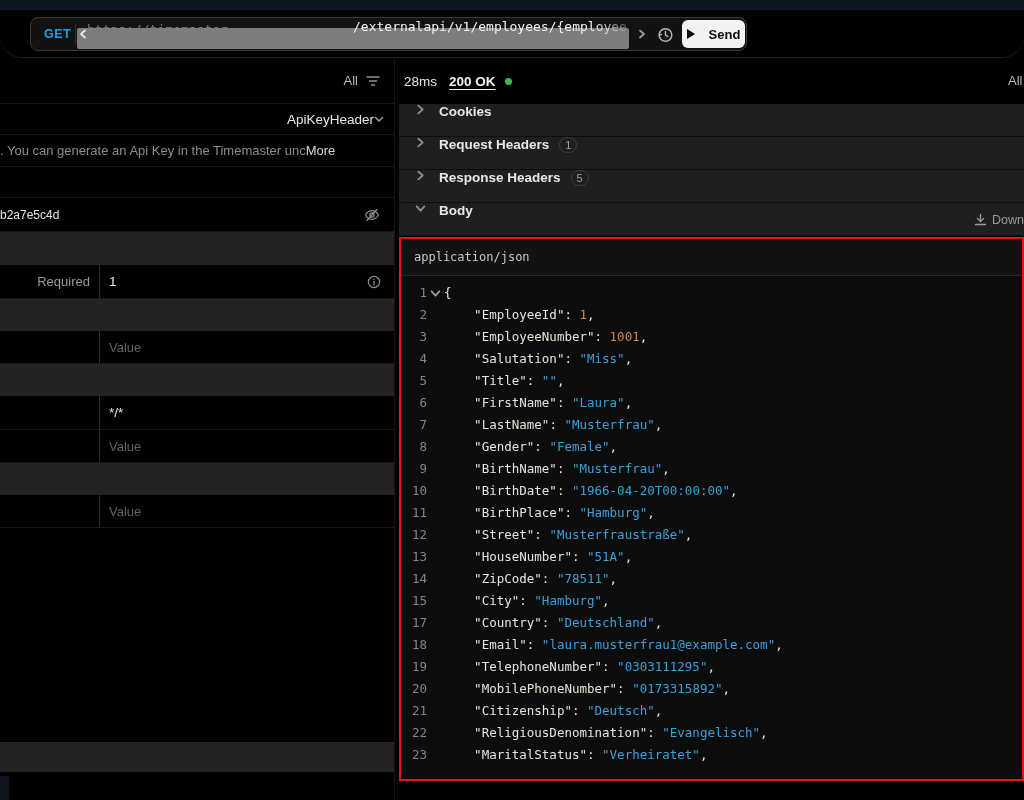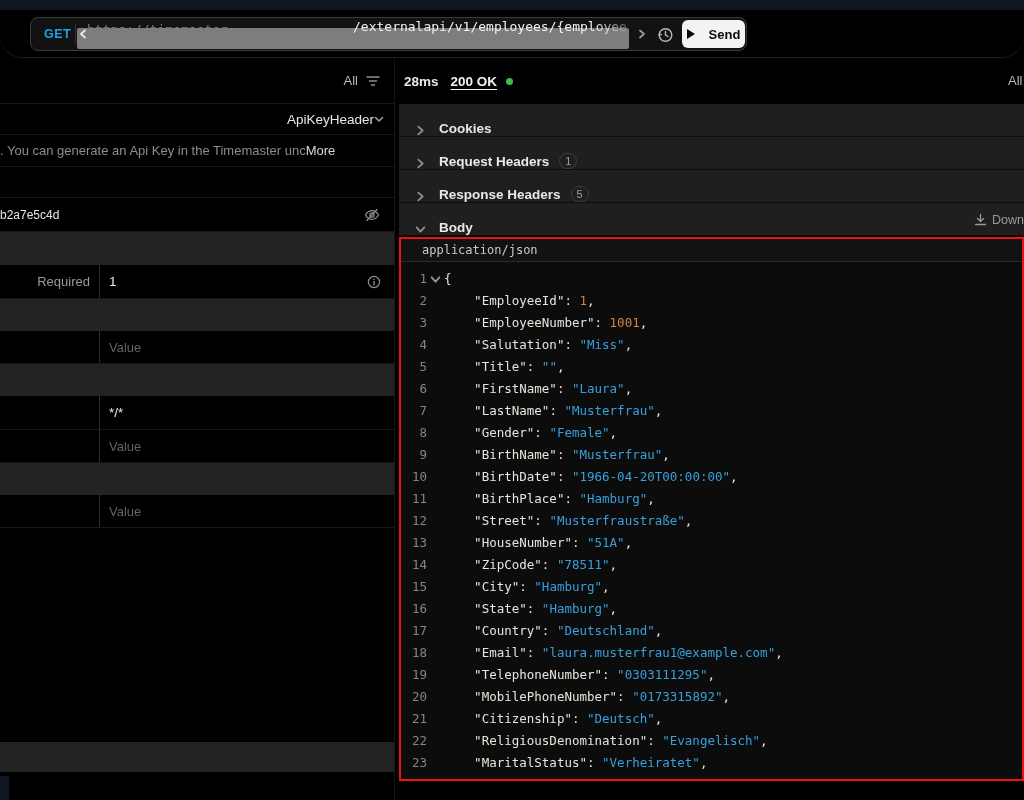--- a/index.html
+++ b/index.html
@@ -38,34 +38,34 @@
   .param-value { flex:1; display:flex; align-items:center; padding-left:9px; font-size:13.5px; color:#e8e8e8; }
   .param-value.ph { color:#626262; font-size:13px; }
   .param-info { display:flex; align-items:center; padding-right:13px; color:#8f8f8f; }
   .h34 { height:34px; } .h33 { height:33px; } .h32 { height:32px; } .h30 { height:30px; }
   .lp-filler { background:#000; border-bottom:none; }
   .nav-sliver { position:absolute; left:0; top:718px; width:9px; height:24px; background:#10161f; }
 
   
   .right-panel { position:absolute; left:399px; top:58px; width:625px; height:742px; background:#000; }
   .resp-header { position:absolute; left:0; top:0; width:625px; height:46px; background:#000; display:flex; align-items:center; }
-  .resp-time { margin-left:5px; color:#e8e8e8; font-size:13.5px; font-weight:700; }
+  .resp-time { margin-left:5px; color:#e8e8e8; font-size:13.5px; font-weight:400; }
   .resp-status { margin-left:12px; color:#f2f2f2; font-size:13.5px; font-weight:600; text-decoration:underline; text-underline-offset:3px; text-decoration-thickness:1px; }
   .status-dot { width:7px; height:7px; border-radius:50%; background:#3dba54; margin-left:9px; }
   .resp-filter { position:absolute; left:609px; top:15px; color:#b8b8b8; font-size:13px; white-space:nowrap; }
   .resp-sections { position:absolute; left:0; top:46px; width:625px; overflow:hidden; }
-  .sec-row { position:relative; height:33px; background:#1f1f1f; border-bottom:1px solid #0e0e0e; display:flex; align-items:flex-end; }
+  .sec-row { position:relative; height:33px; background:#1f1f1f; border-bottom:1px solid #0e0e0e; display:flex; align-items:flex-start; }
   .sec-chev { width:14px; margin-left:16px; color:#8f8f8f; display:flex; align-items:center; }
   .sec-label { margin-left:10px; color:#e8e8e8; font-size:13.5px; font-weight:600; }
   .sec-badge { margin-left:10px; min-width:18px; height:16px; padding:0 5px; border:1px solid #3d3d3d; border-radius:9px; color:#9f9f9f; font-size:11px; display:flex; align-items:center; justify-content:center; }
   .sec-trailing { position:absolute; left:575px; top:0; height:33px; display:flex; align-items:center; gap:5px; color:#9a9a9a; font-size:12.5px; white-space:nowrap; }
 
   
   .body-box { position:absolute; left:0; top:179px; width:625px; height:544px; border:2px solid #ee1111; background:#0c0c0c; overflow:hidden; }
-  .ct-bar { height:23px; background:#121212; border-bottom:1px solid #2a2a2a; display:flex; align-items:center; padding-left:21px; font-size:12px; color:#c9c9c9; }
+  .ct-bar { height:37px; background:#121212; border-bottom:1px solid #2a2a2a; display:flex; align-items:center; padding-left:13px; font-size:12px; color:#c9c9c9; }
   .code { padding-top:6px; font-size:12.5px; line-height:22px; }
   .code-line { display:flex; height:22px; white-space:pre; }
   .ln-num { width:26px; flex:none; text-align:right; color:#858585; }
   .ln-fold { width:17px; flex:none; text-align:center; color:#9a9a9a; display:flex; align-items:center; justify-content:center; }
   .ln-code { flex:1; }
   .tk-pun { color:#e8e4da; } .tk-key { color:#e8e4da; } .tk-str { color:#38a0da; } .tk-num { color:#d9813f; }
 
   svg { display:block; }
 </style>
 </head>
@@ -239,21 +239,20 @@
         <div class="code-line"><span class="ln-num">6</span><span class="ln-fold"></span><span class="ln-code"><span class="tk-pun">    </span><span class="tk-key">"FirstName"</span><span class="tk-pun">: </span><span class="tk-str">"Laura"</span><span class="tk-pun">,</span></span></div>
         <div class="code-line"><span class="ln-num">7</span><span class="ln-fold"></span><span class="ln-code"><span class="tk-pun">    </span><span class="tk-key">"LastName"</span><span class="tk-pun">: </span><span class="tk-str">"Musterfrau"</span><span class="tk-pun">,</span></span></div>
         <div class="code-line"><span class="ln-num">8</span><span class="ln-fold"></span><span class="ln-code"><span class="tk-pun">    </span><span class="tk-key">"Gender"</span><span class="tk-pun">: </span><span class="tk-str">"Female"</span><span class="tk-pun">,</span></span></div>
         <div class="code-line"><span class="ln-num">9</span><span class="ln-fold"></span><span class="ln-code"><span class="tk-pun">    </span><span class="tk-key">"BirthName"</span><span class="tk-pun">: </span><span class="tk-str">"Musterfrau"</span><span class="tk-pun">,</span></span></div>
         <div class="code-line"><span class="ln-num">10</span><span class="ln-fold"></span><span class="ln-code"><span class="tk-pun">    </span><span class="tk-key">"BirthDate"</span><span class="tk-pun">: </span><span class="tk-str">"1966-04-20T00:00:00"</span><span class="tk-pun">,</span></span></div>
         <div class="code-line"><span class="ln-num">11</span><span class="ln-fold"></span><span class="ln-code"><span class="tk-pun">    </span><span class="tk-key">"BirthPlace"</span><span class="tk-pun">: </span><span class="tk-str">"Hamburg"</span><span class="tk-pun">,</span></span></div>
         <div class="code-line"><span class="ln-num">12</span><span class="ln-fold"></span><span class="ln-code"><span class="tk-pun">    </span><span class="tk-key">"Street"</span><span class="tk-pun">: </span><span class="tk-str">"Musterfraustraße"</span><span class="tk-pun">,</span></span></div>
         <div class="code-line"><span class="ln-num">13</span><span class="ln-fold"></span><span class="ln-code"><span class="tk-pun">    </span><span class="tk-key">"HouseNumber"</span><span class="tk-pun">: </span><span class="tk-str">"51A"</span><span class="tk-pun">,</span></span></div>
         <div class="code-line"><span class="ln-num">14</span><span class="ln-fold"></span><span class="ln-code"><span class="tk-pun">    </span><span class="tk-key">"ZipCode"</span><span class="tk-pun">: </span><span class="tk-str">"78511"</span><span class="tk-pun">,</span></span></div>
         <div class="code-line"><span class="ln-num">15</span><span class="ln-fold"></span><span class="ln-code"><span class="tk-pun">    </span><span class="tk-key">"City"</span><span class="tk-pun">: </span><span class="tk-str">"Hamburg"</span><span class="tk-pun">,</span></span></div>
-        <div class="code-line"><span class="ln-num">16</span><span class="ln-fold"></span><span class="ln-code"><span class="tk-pun">    </span><span class="tk-key">"State"</span><span class="tk-pun">: </span><span class="tk-str">"Hamburg"</span><span class="tk-pun">,</span></span></div>
         <div class="code-line"><span class="ln-num">17</span><span class="ln-fold"></span><span class="ln-code"><span class="tk-pun">    </span><span class="tk-key">"Country"</span><span class="tk-pun">: </span><span class="tk-str">"Deutschland"</span><span class="tk-pun">,</span></span></div>
         <div class="code-line"><span class="ln-num">18</span><span class="ln-fold"></span><span class="ln-code"><span class="tk-pun">    </span><span class="tk-key">"Email"</span><span class="tk-pun">: </span><span class="tk-str">"laura.musterfrau1@example.com"</span><span class="tk-pun">,</span></span></div>
         <div class="code-line"><span class="ln-num">19</span><span class="ln-fold"></span><span class="ln-code"><span class="tk-pun">    </span><span class="tk-key">"TelephoneNumber"</span><span class="tk-pun">: </span><span class="tk-str">"0303111295"</span><span class="tk-pun">,</span></span></div>
         <div class="code-line"><span class="ln-num">20</span><span class="ln-fold"></span><span class="ln-code"><span class="tk-pun">    </span><span class="tk-key">"MobilePhoneNumber"</span><span class="tk-pun">: </span><span class="tk-str">"0173315892"</span><span class="tk-pun">,</span></span></div>
         <div class="code-line"><span class="ln-num">21</span><span class="ln-fold"></span><span class="ln-code"><span class="tk-pun">    </span><span class="tk-key">"Citizenship"</span><span class="tk-pun">: </span><span class="tk-str">"Deutsch"</span><span class="tk-pun">,</span></span></div>
         <div class="code-line"><span class="ln-num">22</span><span class="ln-fold"></span><span class="ln-code"><span class="tk-pun">    </span><span class="tk-key">"ReligiousDenomination"</span><span class="tk-pun">: </span><span class="tk-str">"Evangelisch"</span><span class="tk-pun">,</span></span></div>
         <div class="code-line"><span class="ln-num">23</span><span class="ln-fold"></span><span class="ln-code"><span class="tk-pun">    </span><span class="tk-key">"MaritalStatus"</span><span class="tk-pun">: </span><span class="tk-str">"Verheiratet"</span><span class="tk-pun">,</span></span></div>
       </div>
   </div>
 </div>

